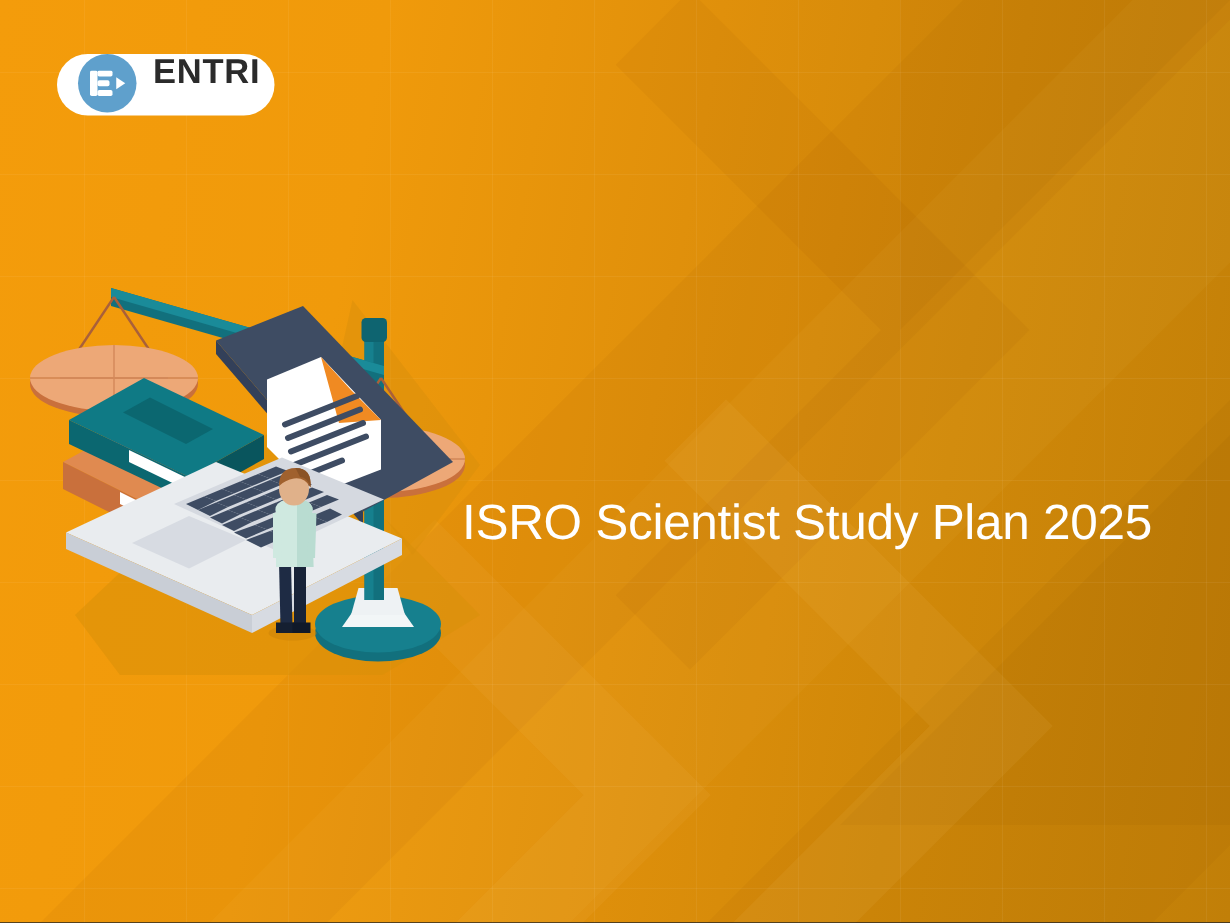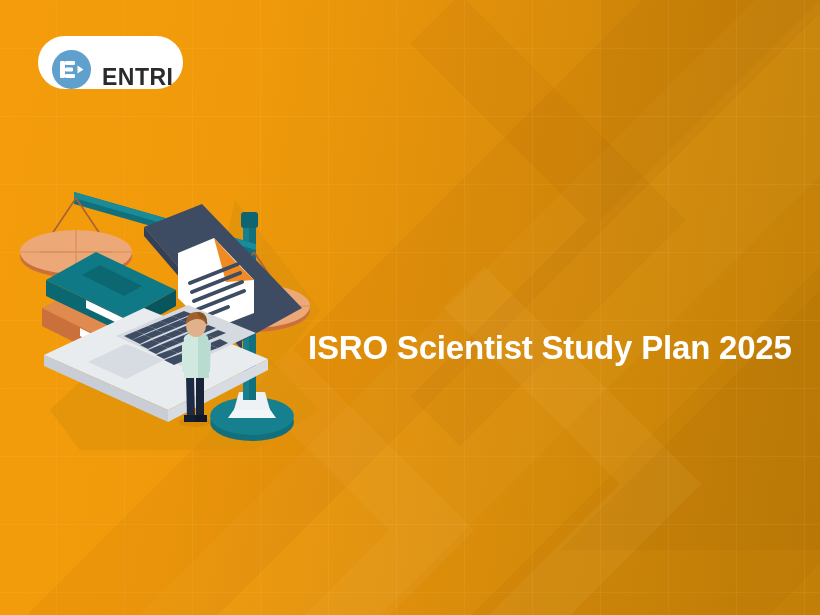--- a/index.html
+++ b/index.html
@@ -75,25 +75,25 @@
     left: 600px; top: -40px;
     width: 0; height: 0;
     border-right: 260px solid transparent;
     border-top: 260px solid rgba(120,60,0,0.05);
   }
 
   
   #logo {
     position: absolute;
     left: 38px; top: 36px;
-    width: 145px; height: 53px;
+    width: 145px; height: 41px;
     background: #ffffff;
     border-radius: 27px;
     display: flex;
-    align-items: flex-end;
+    align-items: flex-start;
     padding-left: 14px;
     box-sizing: border-box;
   }
   #logo-mark {
     width: 39px; height: 39px;
     border-radius: 50%;
     background: #5fa0cc;
     display: flex;
     align-items: center;
     justify-content: center;
@@ -107,21 +107,21 @@
     letter-spacing: 0.5px;
     line-height: 1;
   }
 
   
   #title {
     position: absolute;
     left: 308px;
     top: 328px;
     font-size: 33px;
-    font-weight: bold;
+    font-weight: normal;
     color: #ffffff;
     letter-spacing: -0.2px;
     white-space: nowrap;
     line-height: 1.2;
   }
 
   
   #illustration {
     position: absolute;
     left: 20px;

